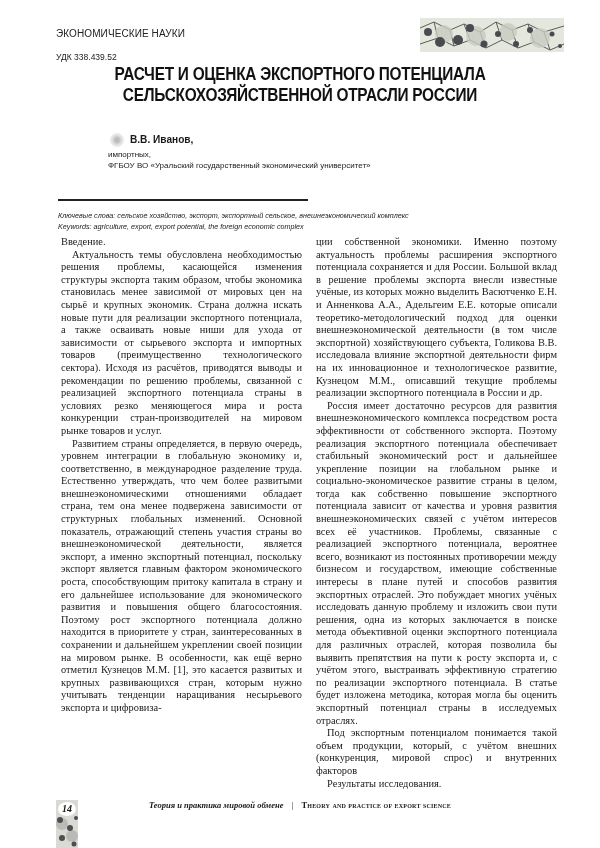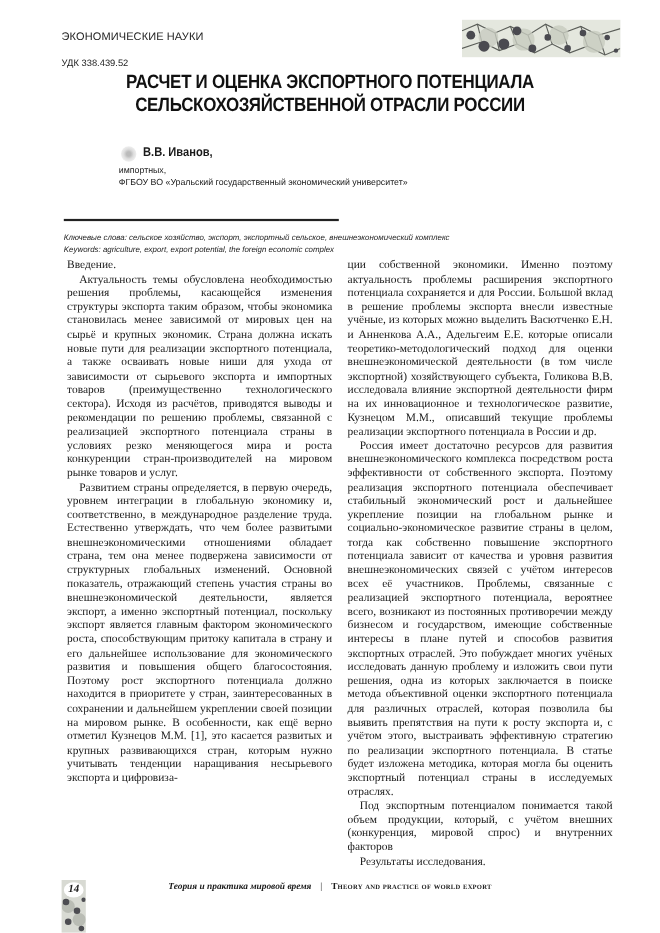--- a/index.html
+++ b/index.html
@@ -106,16 +106,16 @@
         <circle cx="14" cy="28" r="3"></circle>
         <circle cx="6" cy="38" r="3"></circle>
         <circle cx="18" cy="44" r="2.5"></circle>
         <circle cx="20" cy="18" r="2"></circle>
       </g>
   </svg>
 </div>
 <div class="page-num">14</div>
 
 <div class="journal">
-  <span class="journal-ru">Теория и практика мировой время</span>
+  <span class="journal-ru">Теория и практика мировой обмене</span>
   <span class="journal-sep">|</span>
-  <span class="journal-en">Theory and practice of world export</span>
+  <span class="journal-en">Theory and practice of export science</span>
 </div>
 
 </body></html>

